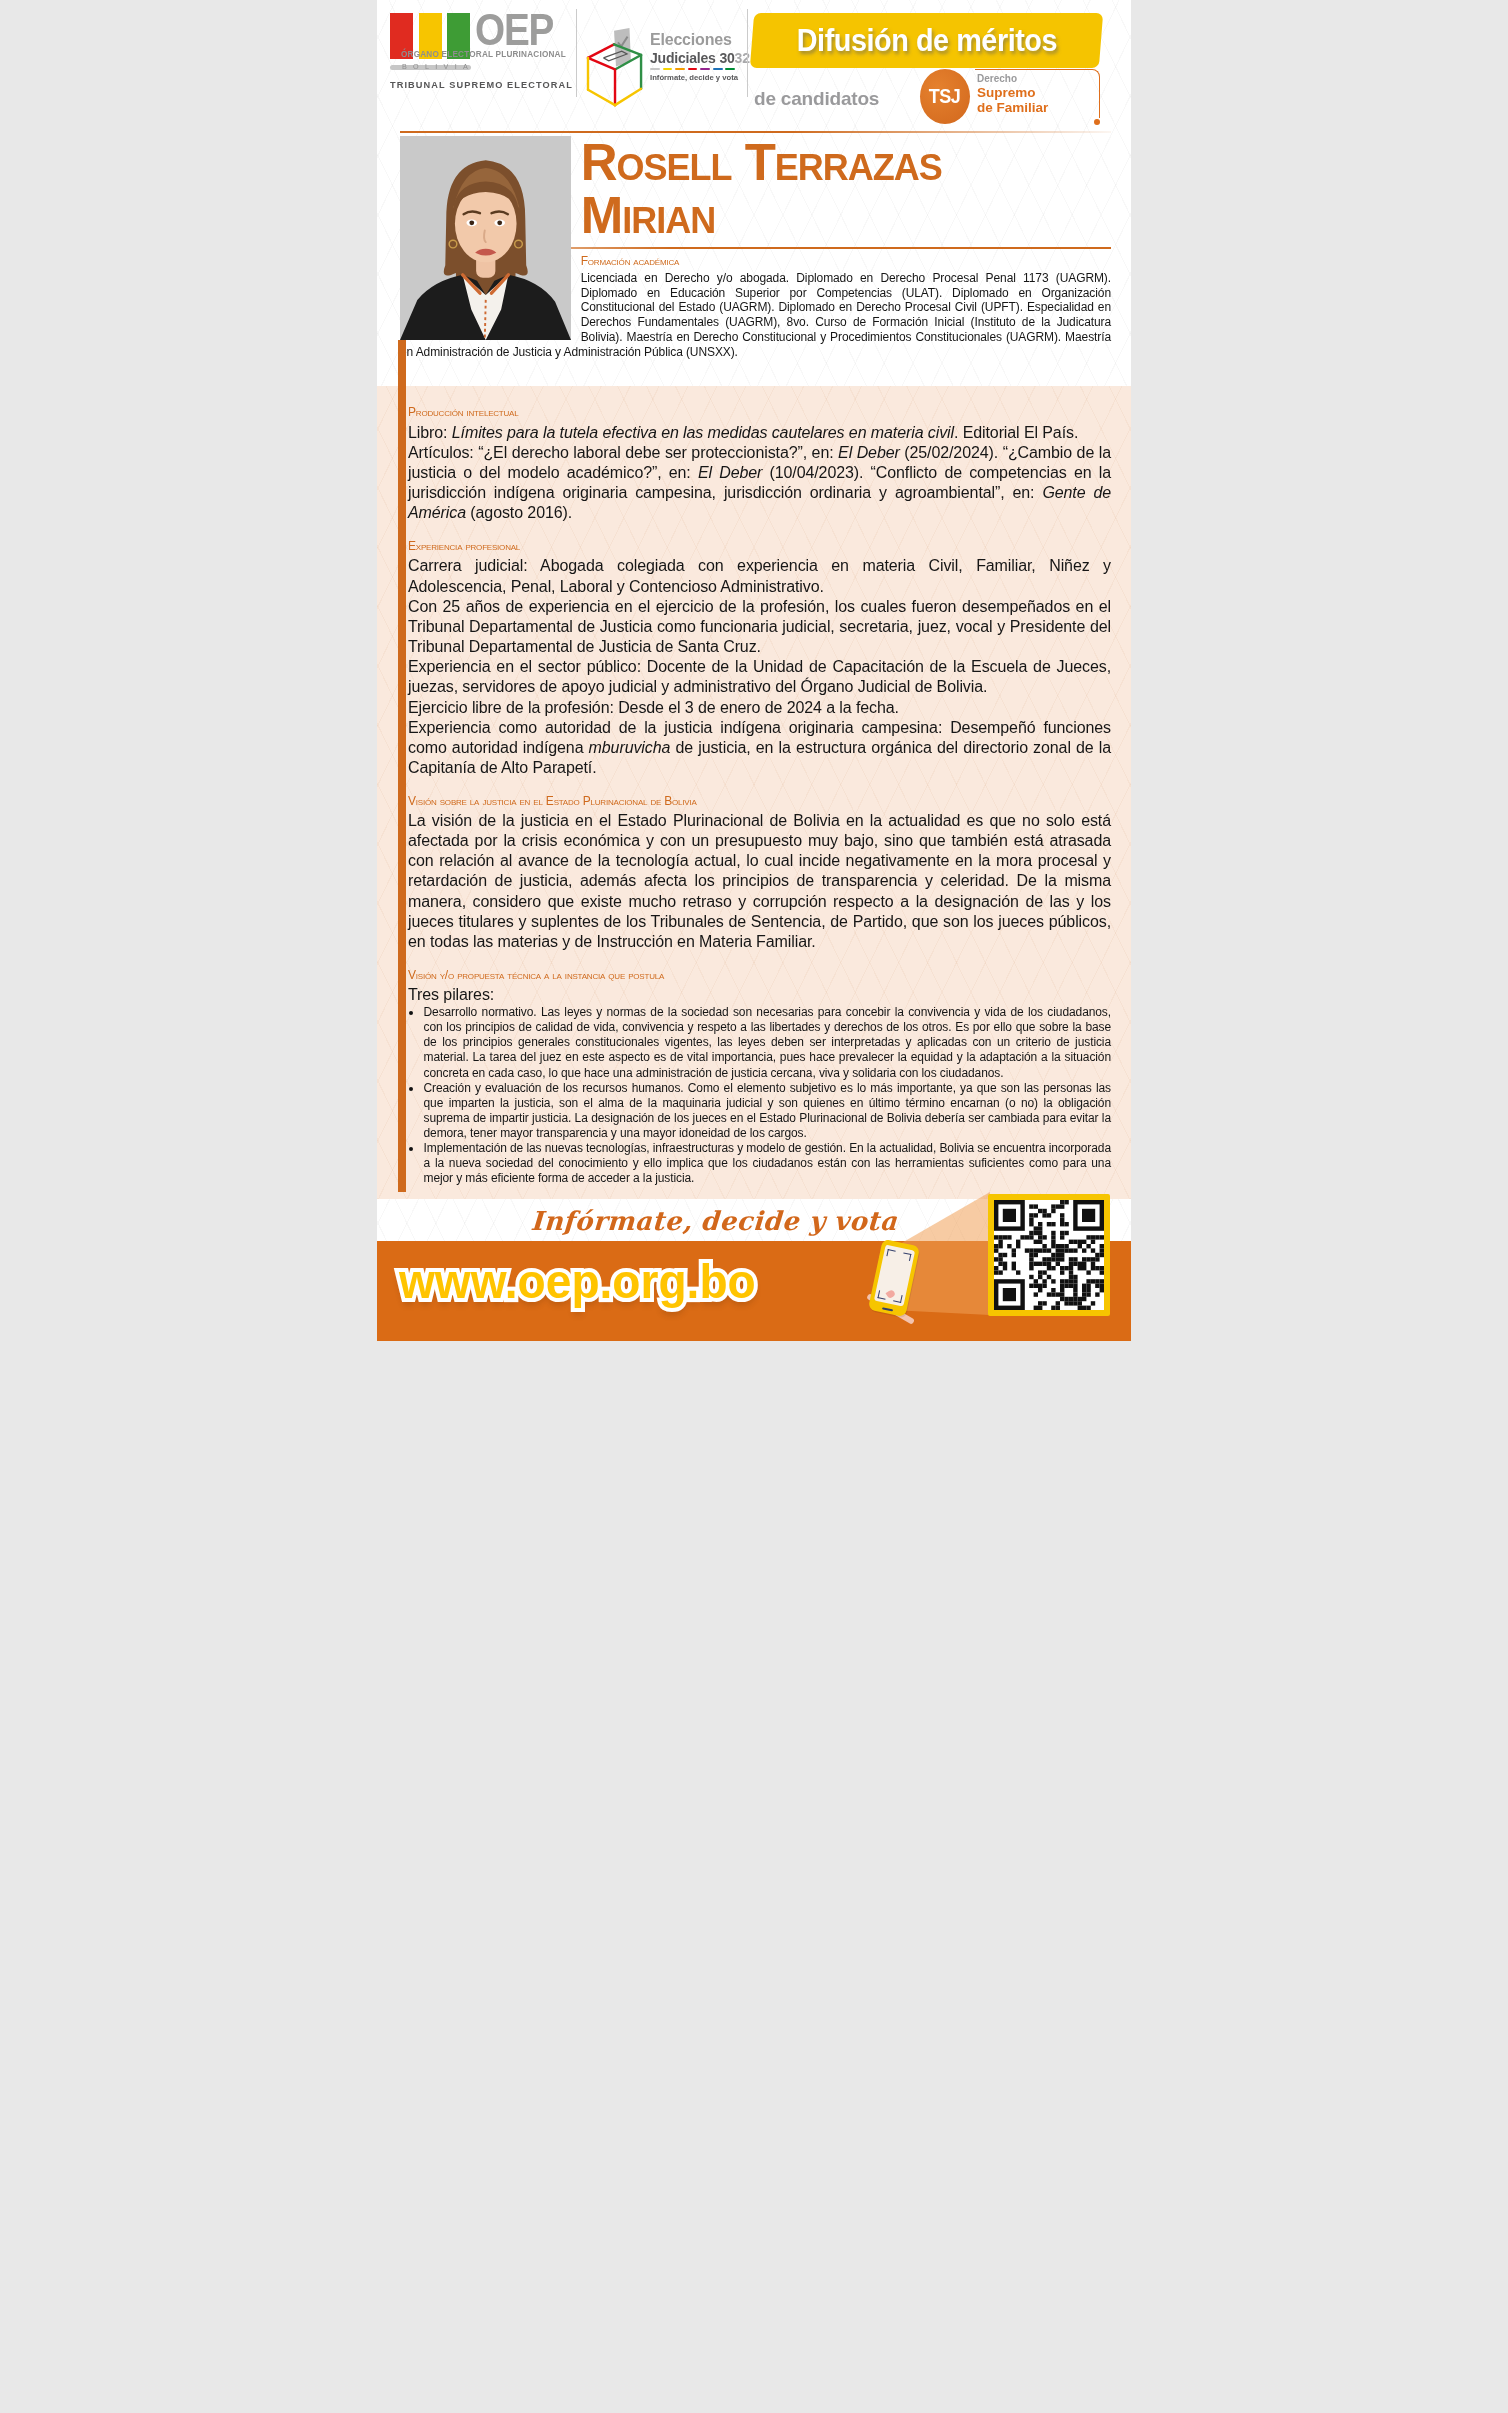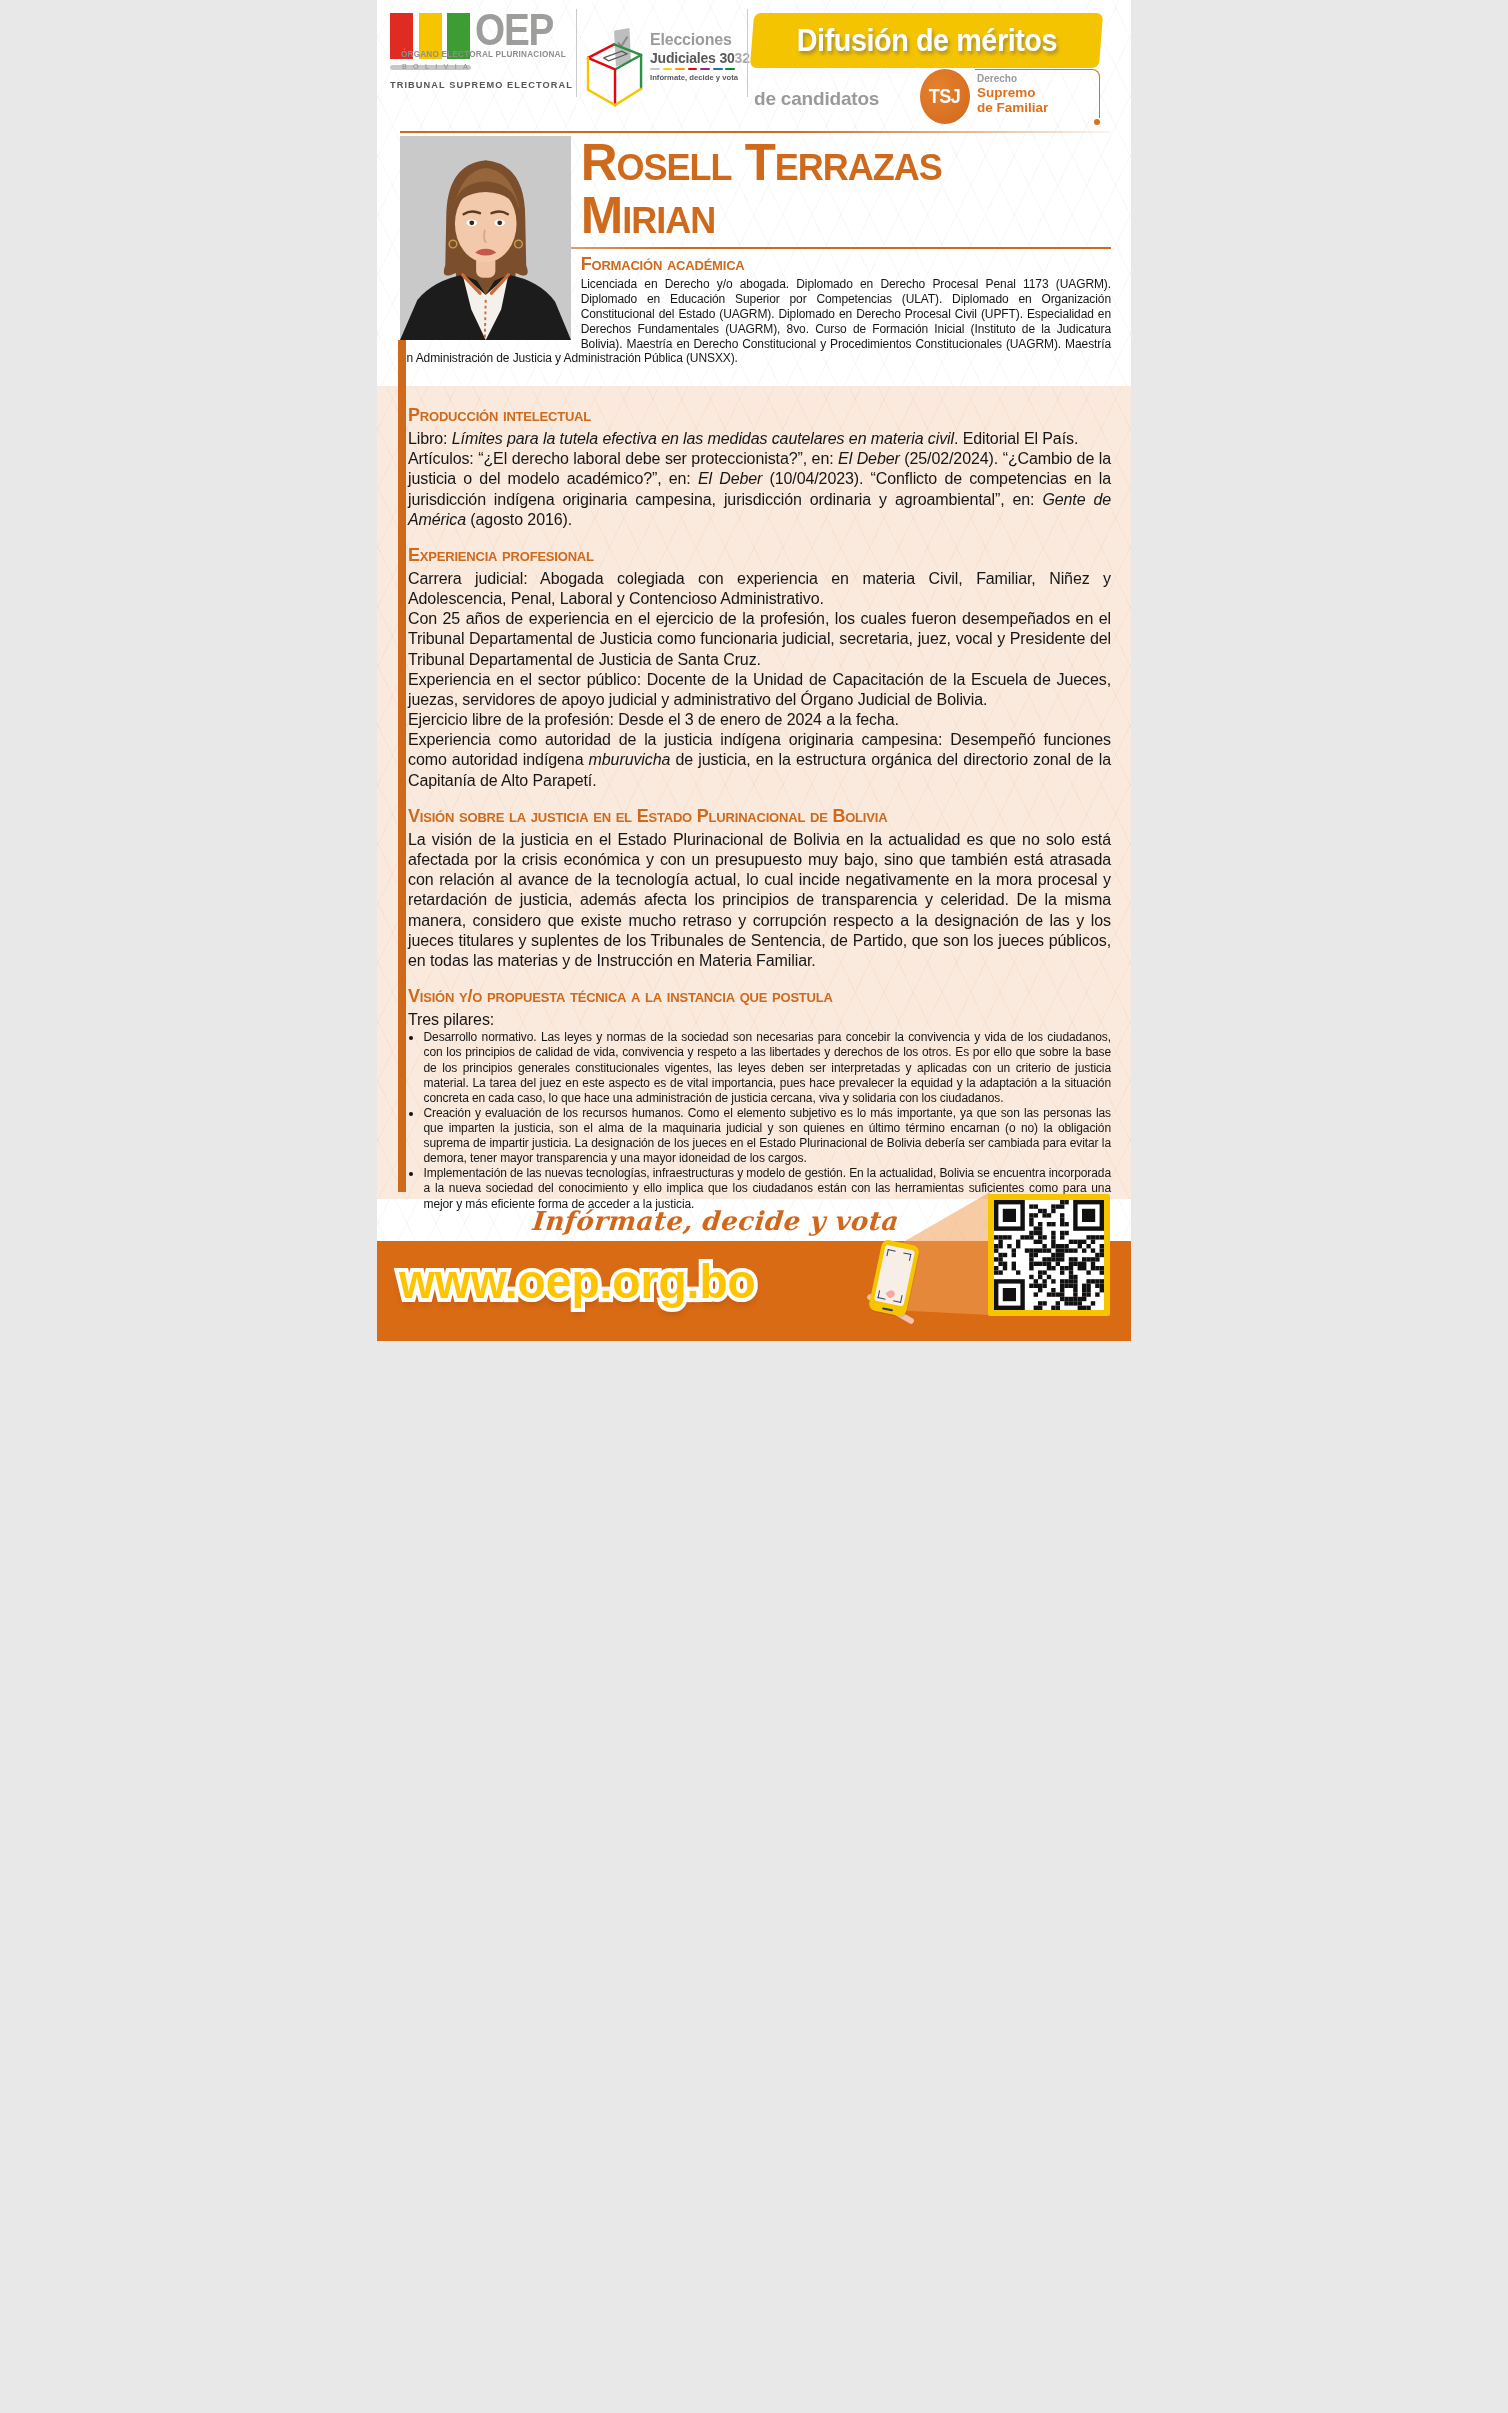--- a/index.html
+++ b/index.html
@@ -42,21 +42,21 @@
   .tsj-decor{position:absolute;left:598px;top:69px;width:124px;height:48px;border-top:1.9px solid #DF6F1C;border-right:1.9px solid #DF6F1C;border-top-right-radius:7.7px;}
   .tsj-dot{position:absolute;left:717px;top:119px;width:5.8px;height:5.8px;border-radius:50%;background:#DF6F1C;}
   
   .profile{position:absolute;top:126px;left:0;width:754px;height:261px;padding:3.9px 20px 0 23px;box-sizing:border-box;}
   .photo{float:left;width:171px;height:204px;margin:5.8px 9.7px 0 0;background:#C9C9C9;overflow:hidden;}
   .rule{height:2.4px;margin-top:1px;}
   .rule-fade-right{background:linear-gradient(to right,#CF6A1D 0%,#CF6A1D 55%,rgba(207,106,29,.06) 100%);}
   .rule-fade-left{background:linear-gradient(to left,#CF6A1D 0%,#CF6A1D 62%,rgba(207,106,29,.06) 100%);margin-top:4.8px;}
   .name{margin:2.9px 0 0 1px;font-size:51px;line-height:1.04;font-weight:800;color:#CF6A1D;font-variant:small-caps;letter-spacing:-1px;}
   .name span{display:block;white-space:nowrap;}
-  .sec-title{margin:5.8px 0 2.9px 0;font-size:18px;font-weight:700;color:#CF6A1D;font-variant:small-caps;letter-spacing:-0.2px;line-height:1.05;}
+  .sec-title{margin:5.8px 0 2.9px 0;font-size:12px;font-weight:400;color:#CF6A1D;font-variant:small-caps;letter-spacing:-0.2px;line-height:1.05;}
   .body-txt{margin:1.9px 0 0 8.2px;font-size:12px;line-height:1.24;letter-spacing:-0.1px;text-align:justify;hyphens:auto;-webkit-hyphens:auto;}
   .profile .body-txt{margin-left:0;}
   .clear{clear:both;}
   
   .peach{position:absolute;top:386px;left:0;width:754px;height:813px;box-sizing:border-box;padding:12.6px 20px 0 31px;
     background-color:#FAE9DD;
     background-image:
       repeating-linear-gradient(64deg, rgba(195,125,70,.07) 0 1px, transparent 1px 26px),
       repeating-linear-gradient(-64deg, rgba(195,125,70,.07) 0 1px, transparent 1px 26px);}
   .peach .sec-title{margin:16.4px 0 3.9px 0;}

